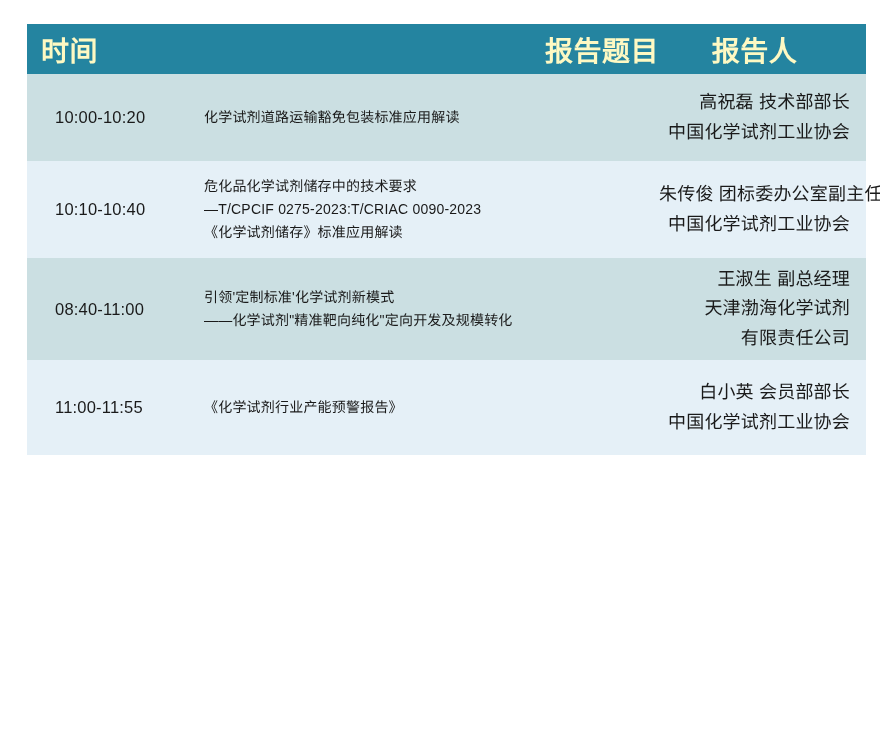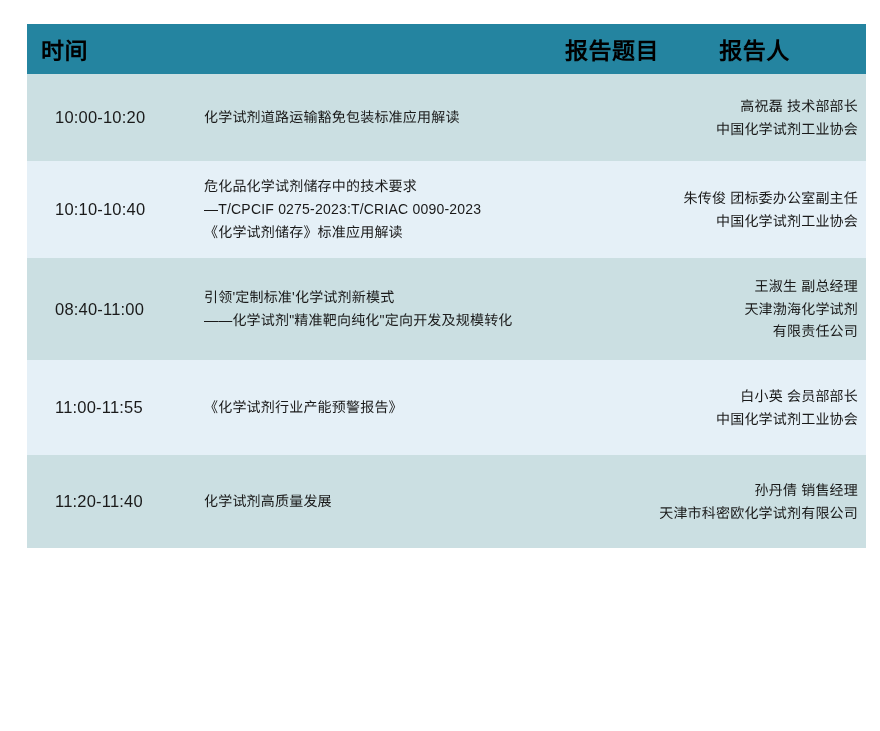--- a/index.html
+++ b/index.html
@@ -30,22 +30,22 @@
     border-collapse: collapse;
     table-layout: fixed;
   }
 
   .schedule-table col.col-time   { width: 152px; }
   .schedule-table col.col-title  { width: 480px; }
   .schedule-table col.col-person { width: 207px; }
 
   thead th {
     background: #2484a0;
-    color: #000000;
-    font-size: 23px;
+    color: #fef9c3;
+    font-size: 28px;
     font-weight: bold;
     height: 50px;
     padding: 0 0 0 0;
     vertical-align: middle;
     letter-spacing: 0.5px;
   }
   th.th-time {
     text-align: left;
     padding-left: 14px;
   }
@@ -78,23 +78,23 @@
   td.cell-title {
     font-size: 14px;
     text-align: left;
     padding-left: 25px;
     line-height: 1.62;
     letter-spacing: 0.2px;
   }
   td.cell-title .tline { display: block; }
 
   td.cell-person {
-    font-size: 14px;
+    font-size: 18px;
     text-align: right;
-    padding-right: 8px;
+    padding-right: 16px;
     line-height: 1.64;
     white-space: nowrap;
     letter-spacing: 0.2px;
   }
   td.cell-person .pline { display: block; }
 
   tr.r1 td { height: 87px; }
   tr.r2 td { height: 97px; }
   tr.r3 td { height: 102px; }
   tr.r4 td { height: 95px; }
@@ -162,28 +162,18 @@
         <td class="cell-time">11:00-11:55</td>
         <td class="cell-title">
           <span class="tline">《化学试剂行业产能预警报告》</span>
         </td>
         <td class="cell-person">
           <span class="pline">白小英  会员部部长</span>
           <span class="pline">中国化学试剂工业协会</span>
         </td>
       </tr>
 
-      <tr class="row-odd r5">
-        <td class="cell-time">11:20-11:40</td>
-        <td class="cell-title">
-          <span class="tline">化学试剂高质量发展</span>
-        </td>
-        <td class="cell-person">
-          <span class="pline">孙丹倩  销售经理</span>
-          <span class="pline">天津市科密欧化学试剂有限公司</span>
-        </td>
-      </tr>
 
 
     </tbody>
   </table>
 
 </div>
 
 </body></html>

